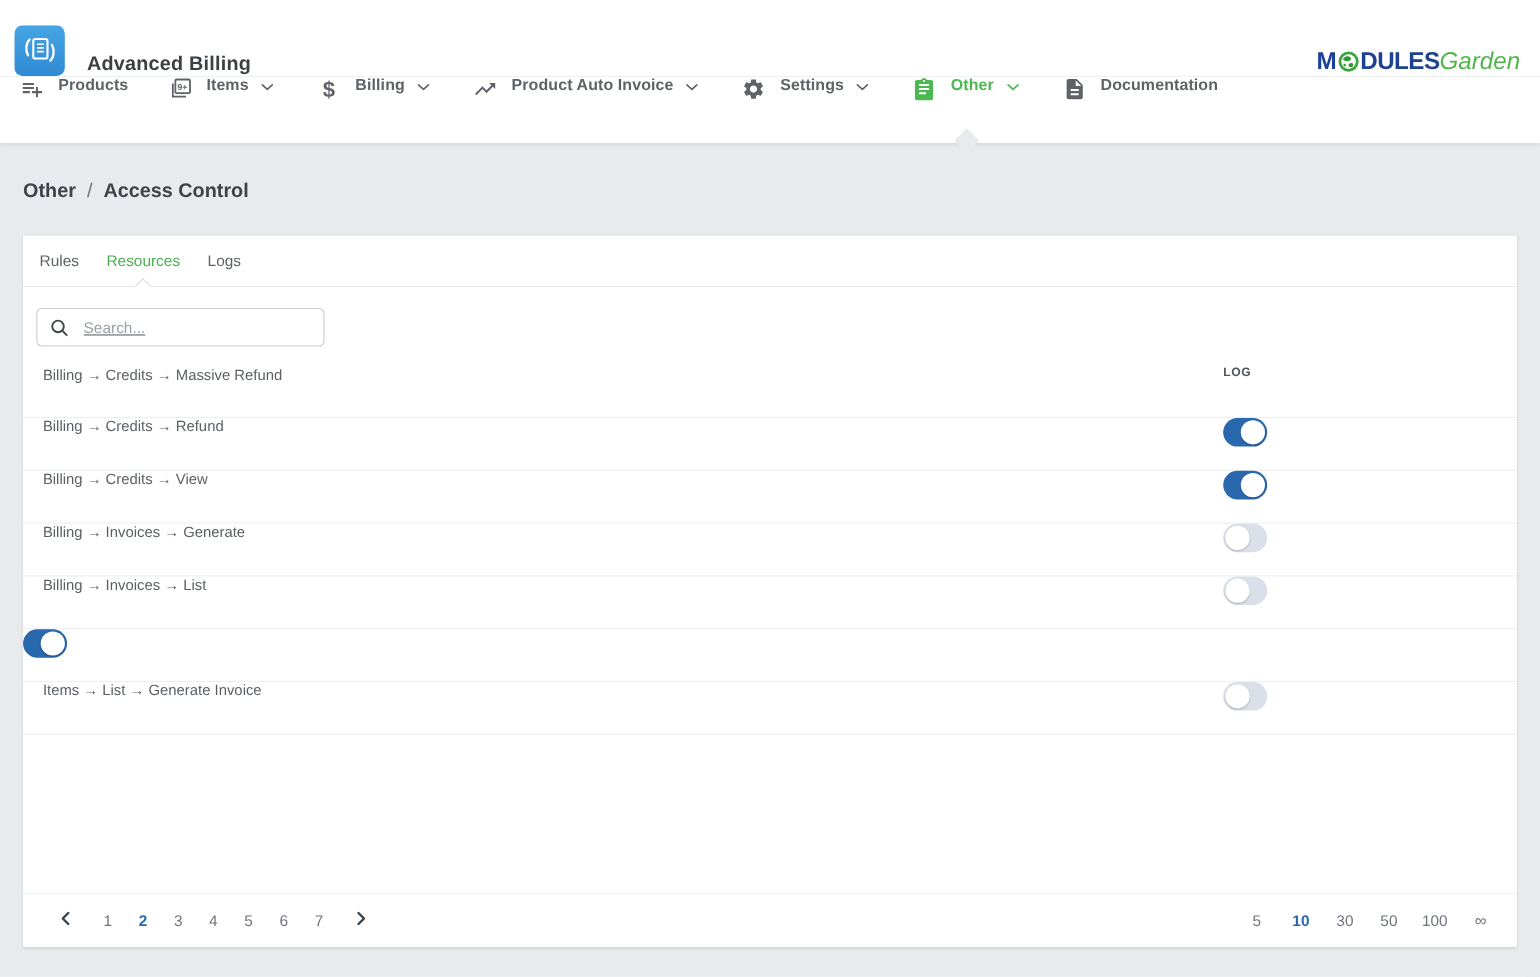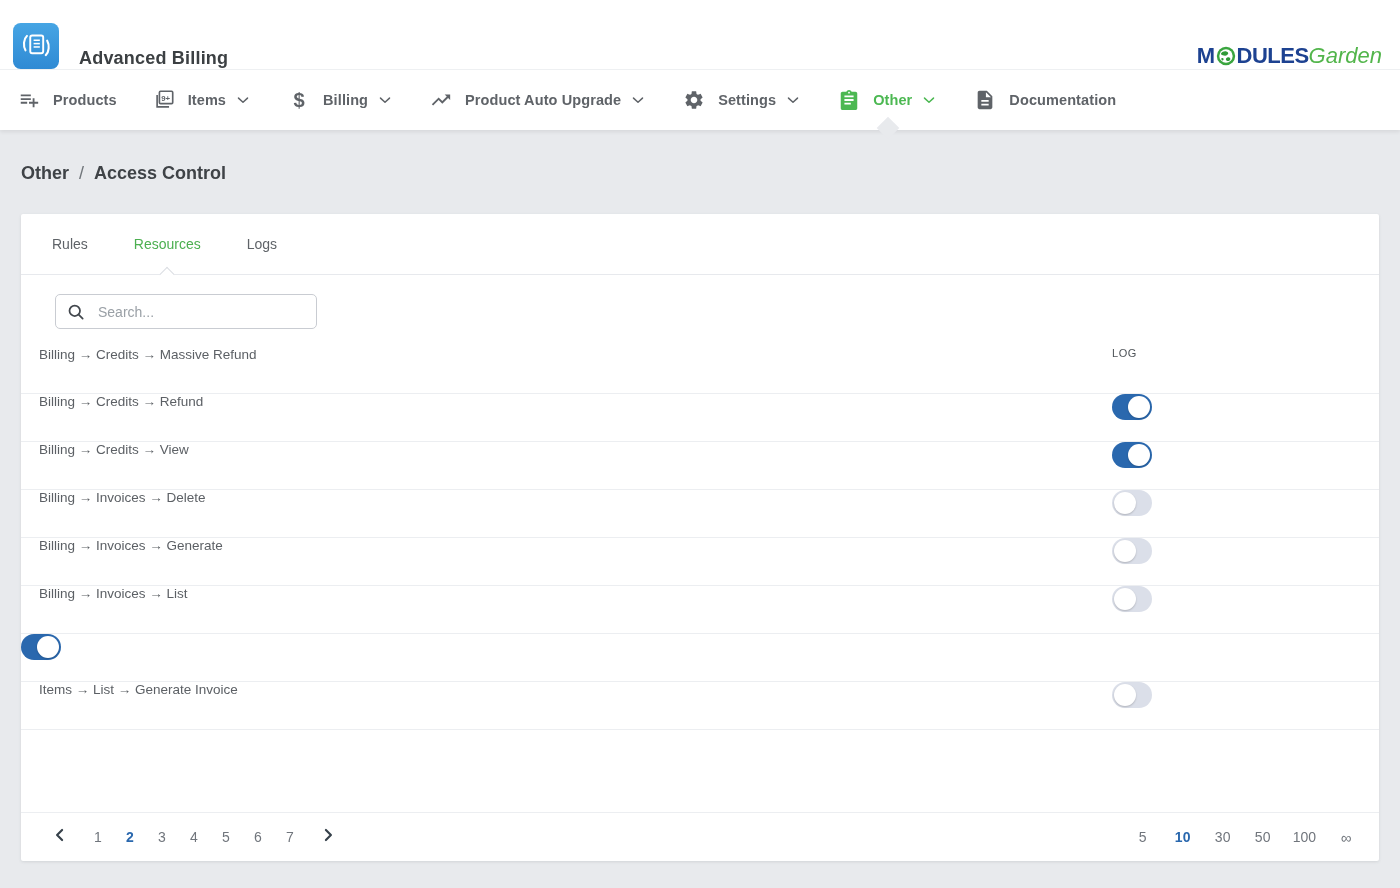--- a/index.html
+++ b/index.html
@@ -31,21 +31,21 @@
   .mg-navy{ font-size:22px; font-weight:800; color:#1d4291; letter-spacing:-.5px; }
   .mg-globe{ width:20px; height:20px; margin:0 1px; display:inline-flex; }
   .mg-garden{ font-size:22px; font-weight:400; font-style:italic; color:#52b54b; letter-spacing:0; }
 
   
   .main-nav{
     height:60px; background:#fff; display:flex; align-items:center;
     padding:0 18px; box-shadow:0 2px 4px rgba(0,0,0,.08); position:relative; z-index:2;
   }
   .nav-item{
-    display:flex; align-items:center; height:60px; padding:0 18px;
+    display:flex; align-items:flex-start; height:60px; padding:0 18px;
     cursor:pointer; color:var(--gray); position:relative;
   }
   .nav-item:first-child{ padding-left:0; }
   .nav-icon{ width:22px; height:22px; display:inline-flex; }
   .nav-icon svg{ width:22px; height:22px; }
   .nav-label{ font-size:14.5px; font-weight:700; margin-left:13px; letter-spacing:.1px; }
   .nav-caret{ width:18px; height:18px; margin-left:8px; display:inline-flex; }
   .nav-caret svg{ width:18px; height:18px; }
   .nav-item.active{ color:var(--green); }
   .nav-item.active .nav-label{ color:var(--green); }
@@ -59,50 +59,50 @@
   .breadcrumb{ margin-top:33px; font-size:18px; font-weight:700; color:#3f4347; display:flex; gap:10px; }
   .breadcrumb .sep{ color:#70757a; font-weight:400; }
 
   .card{
     margin-top:30px; background:#fff; border-radius:2px;
     box-shadow:0 1px 3px rgba(60,64,67,.12); height:647px;
     display:flex; flex-direction:column;
   }
 
   
-  .tabs{ display:flex; gap:46px; padding-left:31px; border-bottom:1px solid var(--border); height:61px; flex:0 0 auto; }
+  .tabs{ display:flex; gap:25px; padding-left:15px; border-bottom:1px solid var(--border); height:47px; flex:0 0 auto; }
   .tab{ display:flex; align-items:center; font-size:14px; color:var(--gray); cursor:pointer; position:relative; }
   .tab.active{ color:var(--green-text); }
   .tab-notch{
     position:absolute; bottom:-6px; left:50%; width:11px; height:11px; background:#fff;
     border-left:1px solid #dadde2; border-top:1px solid #dadde2;
     transform:translateX(-50%) rotate(45deg);
   }
 
   
-  .search-row{ padding:19px 0 0 34px; flex:0 0 auto; }
+  .search-row{ padding:19px 0 0 12px; flex:0 0 auto;text-decoration:underline; }
   .search-box{
     width:262px; height:35px; border:1px solid #c9ccd2; border-radius:5px;
     display:flex; align-items:center; padding:0 10px; background:#fff;
   }
   .search-icon{ width:20px; height:20px; color:#42474d; flex:0 0 auto; display:inline-flex; }
   .search-icon svg{ width:20px; height:20px; }
   .search-box input{
     border:none; outline:none; flex:1; margin-left:12px; font-size:14px;
     font-family:"Liberation Sans", sans-serif; color:#3c4043; background:transparent;
   }
   .search-box input::placeholder{ color:#9aa0a6; }
 
   
   .table{ margin-top:17px; flex:0 0 auto; }
   .t-row{ display:flex; align-items:flex-start; height:48px; border-bottom:1px solid #eceef1; }
   .t-row:first-child{ border-top:1px solid #eceef1; border-top-color:transparent; }
   .cell-label{ flex:1; padding-left:18px; font-size:13.5px; color:#5c6065; }
   .cell-log{ width:267px; flex:0 0 auto; display:flex; align-items:center; }
-  .log-header{ font-size:11px; font-weight:400; color:#4e5358; letter-spacing:.6px; }
+  .log-header{ font-size:11px; font-weight:700; color:#4e5358; letter-spacing:.6px; }
   .toggle{ width:40px; height:26px; border-radius:13px; position:relative; cursor:pointer; }
   .toggle.on{ background:var(--blue); }
   .toggle.off{ background:#dbdfe9; }
   .toggle::after{
     content:""; position:absolute; top:2px; width:22px; height:22px; border-radius:50%;
     background:#fff; box-shadow:0 1px 2px rgba(0,0,0,.2);
   }
   .toggle.on::after{ right:2px; }
   .toggle.off::after{ left:2px; }
 
@@ -202,21 +202,21 @@
           <polyline points="6,9.5 12,15 18,9.5"></polyline>
         </svg>
       </span>
     </div>
     <div class="nav-item">
       <span class="nav-icon">
         <svg viewBox="0 0 24 24">
           <path fill="currentColor" d="M16 6l2.29 2.29-4.88 4.88-4-4L2 16.59 3.41 18l6-6 4 4 6.3-6.29L22 12V6z"></path>
         </svg>
       </span>
-      <span class="nav-label">Product Auto Upgrade</span>
+      <span class="nav-label">Product Auto Invoice</span>
       <span class="nav-caret">
         <svg viewBox="0 0 24 24" fill="none" stroke="currentColor" stroke-width="2" stroke-linecap="round" stroke-linejoin="round">
           <polyline points="6,9.5 12,15 18,9.5"></polyline>
         </svg>
       </span>
     </div>
     <div class="nav-item">
       <span class="nav-icon">
         <svg viewBox="0 0 24 24">
           <path fill="currentColor" d="M19.14 12.94c.04-.3.06-.61.06-.94 0-.32-.02-.64-.07-.94l2.03-1.58c.18-.14.23-.41.12-.61l-1.92-3.32c-.12-.22-.37-.29-.59-.22l-2.39.96c-.5-.38-1.03-.7-1.62-.94l-.36-2.54c-.04-.24-.24-.41-.48-.41h-3.84c-.24 0-.43.17-.47.41l-.36 2.54c-.59.24-1.13.57-1.62.94l-2.39-.96c-.22-.08-.47 0-.59.22L2.74 8.87c-.12.21-.08.47.12.61l2.03 1.58c-.05.3-.09.63-.09.94s.02.64.07.94l-2.03 1.58c-.18.14-.23.41-.12.61l1.92 3.32c.12.22.37.29.59.22l2.39-.96c.5.38 1.03.7 1.62.94l.36 2.54c.05.24.24.41.48.41h3.84c.24 0 .44-.17.47-.41l.36-2.54c.59-.24 1.13-.56 1.62-.94l2.39.96c.22.08.47 0 .59-.22l1.92-3.32c.12-.22.07-.47-.12-.61l-2.01-1.58zM12 15.6c-1.98 0-3.6-1.62-3.6-3.6s1.62-3.6 3.6-3.6 3.6 1.62 3.6 3.6-1.62 3.6-3.6 3.6z"></path>
@@ -296,26 +296,20 @@
         <div class="t-row">
           <div class="cell-label">Billing → Credits → Refund</div>
           <div class="cell-log">
             <span class="toggle on"></span>
           </div>
         </div>
         <div class="t-row">
           <div class="cell-label">Billing → Credits → View</div>
           <div class="cell-log">
             <span class="toggle on"></span>
-          </div>
-        </div>
-        <div class="t-row">
-          <div class="cell-label">Billing → Invoices → Delete</div>
-          <div class="cell-log">
-            <span class="toggle off"></span>
           </div>
         </div>
         <div class="t-row">
           <div class="cell-label">Billing → Invoices → Generate</div>
           <div class="cell-log">
             <span class="toggle off"></span>
           </div>
         </div>
         <div class="t-row">
           <div class="cell-label">Billing → Invoices → List</div>

